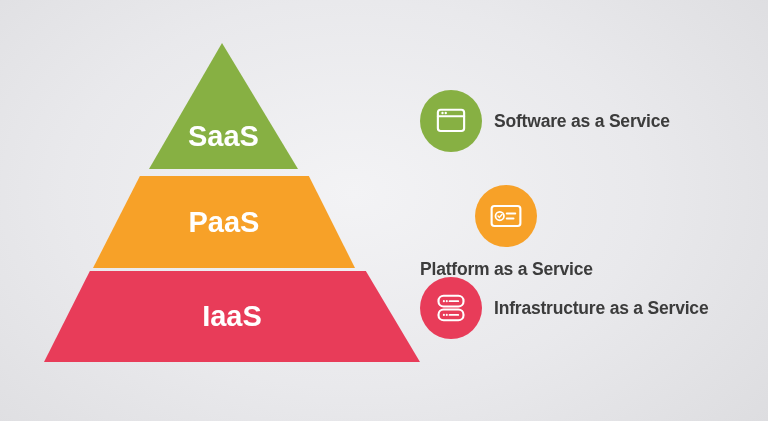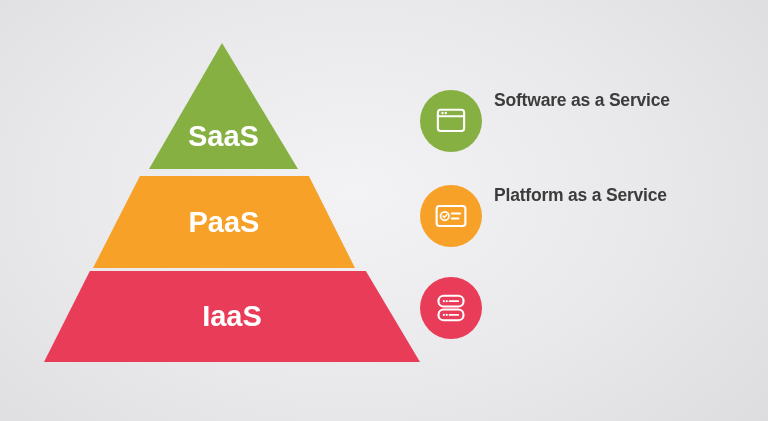--- a/index.html
+++ b/index.html
@@ -30,24 +30,24 @@
     clip-path: polygon(17.9% 0%, 82.4% 0%, 100% 100%, 0% 100%);
   }
   .layer-iaas {
     left: 44px; top: 271px; width: 376px; height: 91px;
     clip-path: polygon(12.2% 0%, 85.6% 0%, 100% 100%, 0% 100%);
   }
 
   
   .legend-row {
     position: absolute; left: 420px; height: 62px;
-    display: flex; gap: 12px;
+    display: flex; align-items: center; gap: 12px;
   }
   .legend-row-0 { top: 90px; }
-  .legend-row-1 { top: 185px; }
+  .legend-row-1 { top: 185px; flex-direction: column; }
   .legend-row-2 { top: 277px; }
   .legend-circle {
     width: 62px; height: 62px; border-radius: 50%;
     display: flex; align-items: center; justify-content: center;
     flex-shrink: 0;
   }
   .legend-circle svg { display: block; }
   .legend-label {
     font-size: 17.5px; font-weight: bold; color: #3c3c3c;
     letter-spacing: -0.2px; white-space: nowrap;
@@ -108,16 +108,17 @@
           <rect class="icon-stroke" x="6" y="6.2" width="20" height="8.6" rx="4.1"></rect>
           <rect class="icon-stroke" x="6" y="17.2" width="20" height="8.6" rx="4.1"></rect>
           <circle class="icon-dot" cx="10.3" cy="10.5" r="0.85"></circle>
           <circle class="icon-dot" cx="12.6" cy="10.5" r="0.85"></circle>
           <line class="icon-thin" x1="14.8" y1="10.5" x2="21.8" y2="10.5"></line>
           <circle class="icon-dot" cx="10.3" cy="21.5" r="0.85"></circle>
           <circle class="icon-dot" cx="12.6" cy="21.5" r="0.85"></circle>
           <line class="icon-thin" x1="14.8" y1="21.5" x2="21.8" y2="21.5"></line>
         </svg>
       </span>
+      <span class="legend-label">Infrastructure as a Service</span>
     </div>
 
   </div>
 </div>
 
 </body></html>

